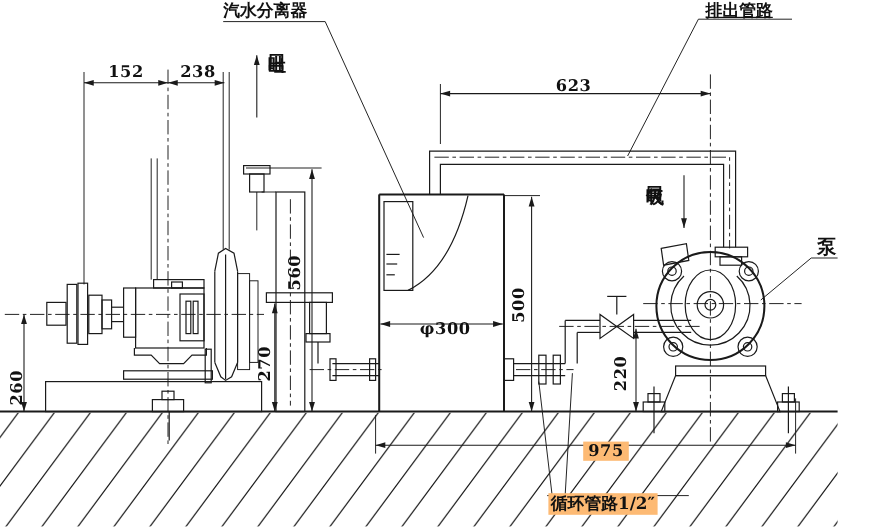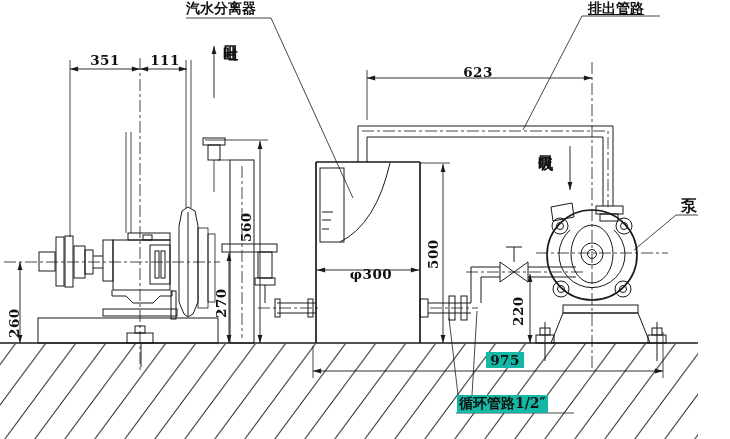--- a/index.html
+++ b/index.html
@@ -11,21 +11,21 @@
   svg .thin{stroke-width:0.8;}
   svg .cl{stroke:#1a1a1a;fill:none;stroke-width:0.8;stroke-dasharray:12 3 3 3;}
   svg .dimline{stroke:#1a1a1a;fill:none;stroke-width:0.9;}
   svg .hatchline{stroke:#1a1a1a;stroke-width:0.9;}
   .lbl{position:absolute;color:#111;white-space:nowrap;}
   .cjk{font-family:"DejaVu Serif","Liberation Serif",serif;font-weight:bold;font-size:14px;}
   .dim{font-family:"DejaVu Serif","Liberation Serif",serif;font-weight:bold;font-size:13.5px;
        letter-spacing:0.5px;text-align:center;}
   .rot{transform:rotate(-90deg);transform-origin:center center;}
   .vtext{writing-mode:vertical-rl;text-orientation:upright;line-height:1.05;font-size:15px;}
-  .whitebg{background:#14b8a6;padding:0 2px;}
+  .whitebg{background:#fdba74;padding:0 2px;margin-top:16px;}
 </style>
 </head>
 <body>
 
 <div class="stage">
 
 <svg width="730" height="439" viewBox="0 0 730 439">
   <defs>
     <marker id="arr" viewBox="0 0 10 10" refX="9.5" refY="5" markerWidth="10" markerHeight="10" orient="auto-start-reverse">
       <path d="M0.5,2.3 L9.5,5 L0.5,7.7 Z" fill="#1a1a1a" stroke="none"></path>
@@ -216,22 +216,22 @@
   </g>
 </svg>
 
 <div class="lbl cjk" style="left:186px;top:0px;">汽水分离器</div>
 <div class="lbl cjk" style="left:588px;top:0px;text-decoration:underline;">排出管路</div>
 <div class="lbl cjk vtext" style="left:222px;top:34px;height:72px;">吐出口</div>
 <div class="lbl cjk vtext" style="left:537px;top:144px;height:60px;">吸气口</div>
 <div class="lbl cjk" style="left:681px;top:196px;font-size:16px;">泵</div>
 <div class="lbl cjk whitebg" style="left:457px;top:395px;text-align:right;">循环管路1/2″</div>
 
-<div class="lbl dim" style="left:85px;top:52px;width:40px;">351</div>
-<div class="lbl dim" style="left:145px;top:52px;width:40px;">111</div>
+<div class="lbl dim" style="left:85px;top:52px;width:40px;">152</div>
+<div class="lbl dim" style="left:145px;top:52px;width:40px;">238</div>
 <div class="lbl dim" style="left:458px;top:50px;width:40px;margin-top:14px;">623</div>
 <div class="lbl dim rot" style="left:0px;top:316px;width:28px;">260</div>
 <div class="lbl dim rot" style="left:207px;top:296px;width:28px;">270</div>
 <div class="lbl dim rot" style="left:232px;top:220px;width:28px;">560</div>
 <div class="lbl dim rot" style="left:419px;top:247px;width:28px;">500</div>
 <div class="lbl dim" style="left:341px;top:266px;width:60px;">φ300</div>
 <div class="lbl dim rot" style="left:504px;top:304px;width:28px;">220</div>
 <div class="lbl dim whitebg" style="left:486px;top:352px;width:34px;">975</div>
 
 </div>

